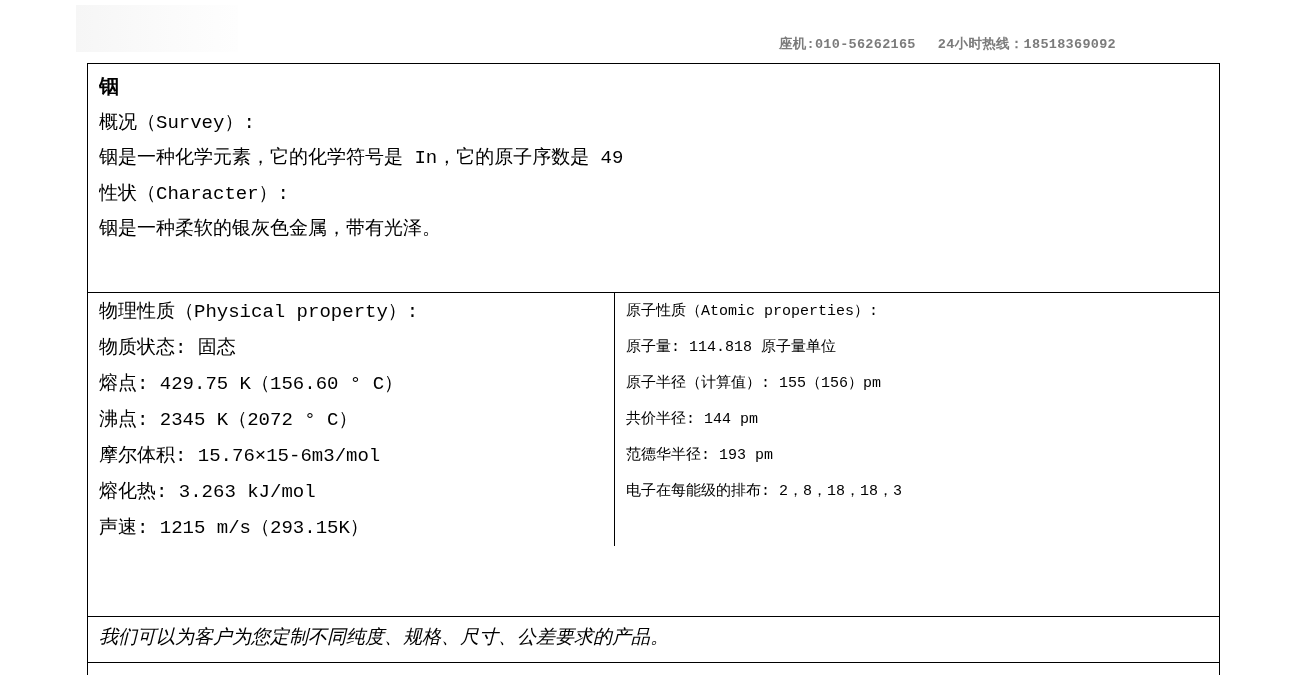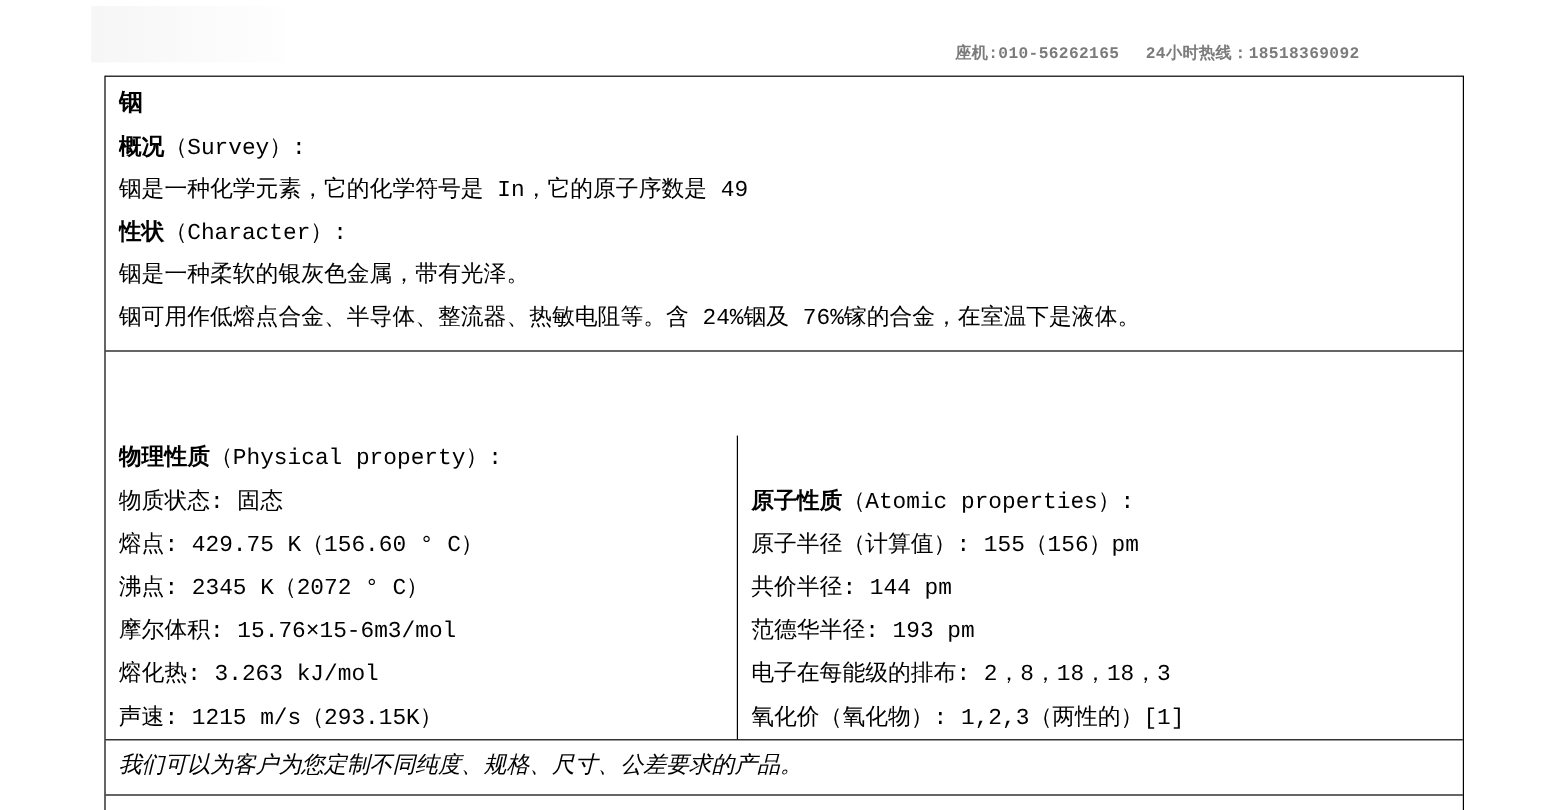--- a/index.html
+++ b/index.html
@@ -12,21 +12,21 @@
     color: #000000;
   }
   .logo-ghost {
     position: absolute;
     left: 76px; top: 5px;
     width: 162px; height: 47px;
     background: linear-gradient(90deg, #f6f6f6 0%, #fbfbfb 60%, #fefefe 100%);
   }
   .contact {
     position: absolute;
-    top: 35px; right: 167px;
+    top: 35px; right: 184px;
     font-size: 13.5px;
     font-weight: bold;
     color: #7b7b7b;
     letter-spacing: 0.3px;
     white-space: nowrap;
   }
   .contact .hotline { margin-left: 22px; }
 
   .doc-table {
     position: absolute;
@@ -39,38 +39,38 @@
     height: 229px;
     border-bottom: 1.5px solid #000000;
     padding: 6px 14px 0 11px;
     font-size: 19px;
     line-height: 35.5px;
   }
   .row-intro .title-line {
     font-weight: bold;
     font-size: 20px;
   }
-  .lbl { font-weight: bold; margin-top: 12px; }
+  .lbl { font-weight: normal; margin-top: 12px; }
   .row-props {
     height: 324px;
     border-bottom: 1.5px solid #000000;
     display: flex;
-    align-items: flex-end;
+    align-items: flex-start;
   }
   .col-physical {
     width: 527px;
     border-right: 1.5px solid #000000;
     padding: 1px 8px 0 11px;
     font-size: 19px;
     line-height: 36px;
   }
   .col-atomic {
     flex: 1;
     padding: 1px 8px 0 11px;
-    font-size: 19px;
+    font-size: 15px;
     line-height: 36px;
   }
   .row-note {
     height: 46px;
     border-bottom: 1.5px solid #000000;
     padding: 0 11px;
     font-size: 19px;
     line-height: 43px;
     font-style: italic;
   }
@@ -87,40 +87,39 @@
 </div>
 
 <div class="doc-table">
 
   <div class="row-intro">
     <div class="text-line title-line">铟</div>
     <div class="text-line"><span class="lbl">概况</span><span>（Survey）:</span></div>
     <div class="text-line">铟是一种化学元素，它的化学符号是 In，它的原子序数是 49</div>
     <div class="text-line"><span class="lbl">性状</span><span>（Character）:</span></div>
     <div class="text-line">铟是一种柔软的银灰色金属，带有光泽。</div>
-    <div class="text-line">铟可用作低熔点合金、半导体、整流器、热敏电阻等。含 24%铟及 76%镓的合金，在室温下是液体。</div>
   </div>
 
   <div class="row-props">
     <div class="col-physical">
       <div class="text-line"><span class="lbl">物理性质</span><span>（Physical property）:</span></div>
       <div class="text-line">物质状态: 固态</div>
       <div class="text-line">熔点: 429.75 K（156.60 ° C）</div>
       <div class="text-line">沸点: 2345 K（2072 ° C）</div>
       <div class="text-line">摩尔体积: 15.76×15-6m3/mol</div>
       <div class="text-line">熔化热: 3.263 kJ/mol</div>
       <div class="text-line">声速: 1215 m/s（293.15K）</div>
     </div>
     <div class="col-atomic">
       <div class="text-line"><span class="lbl">原子性质</span><span>（Atomic properties）:</span></div>
+      <div class="text-line">原子量: 114.818 原子量单位</div>
       <div class="text-line">原子半径（计算值）: 155（156）pm</div>
       <div class="text-line">共价半径: 144 pm</div>
       <div class="text-line">范德华半径: 193 pm</div>
       <div class="text-line">电子在每能级的排布: 2，8，18，18，3</div>
-      <div class="text-line">氧化价（氧化物）: 1,2,3（两性的）[1]</div>
     </div>
   </div>
 
   <div class="row-note">
     <div class="text-line">我们可以为客户为您定制不同纯度、规格、尺寸、公差要求的产品。</div>
   </div>
 
   <div class="row-empty"></div>
 
 </div>

